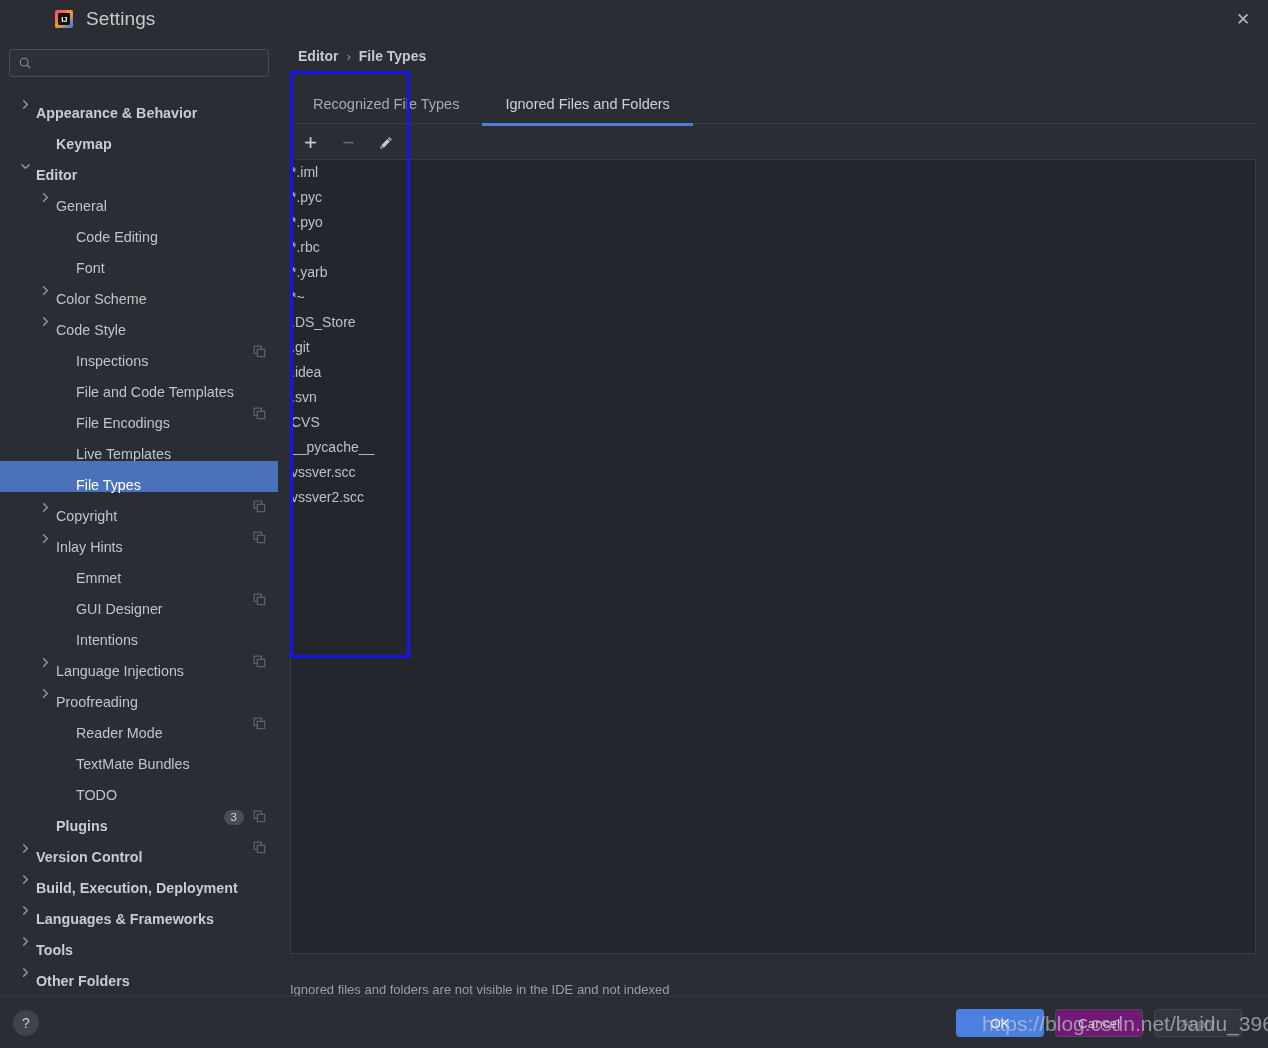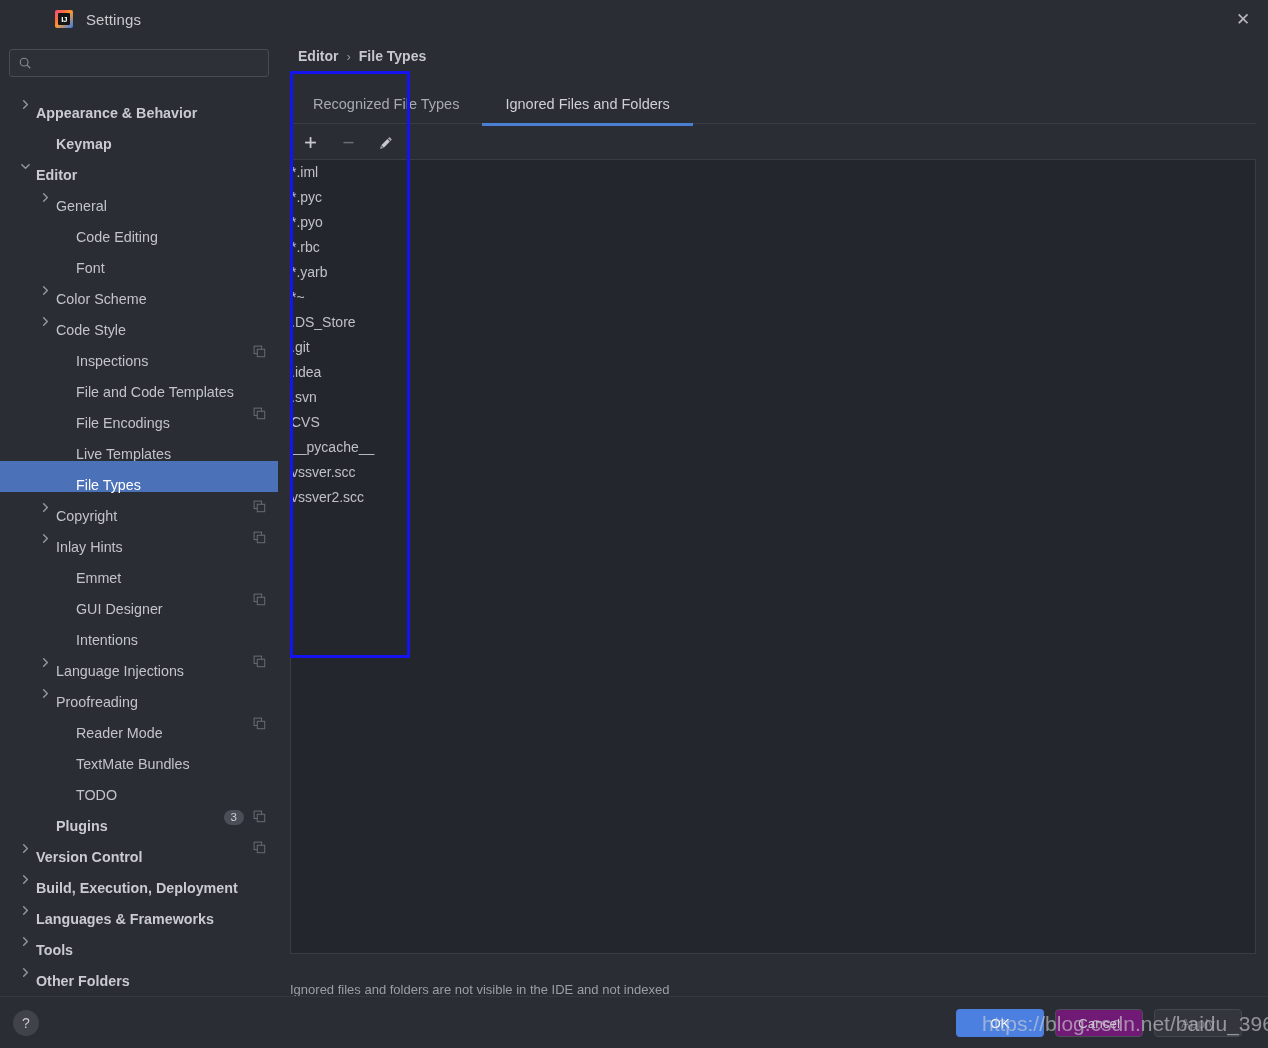--- a/index.html
+++ b/index.html
@@ -28,21 +28,21 @@
     display: flex; align-items: center; justify-content: center;
     flex: none;
   }
   .app-logo-inner {
     width: 12px; height: 12px; background: #141417; border-radius: 1px;
     color: #fff; font-size: 8px; font-weight: bold;
     display: flex; align-items: center; justify-content: center;
     letter-spacing: -0.5px;
   }
   .title-text {
-    margin-left: 13px; font-size: 15px; color: #C8CACD; letter-spacing: .1px;
+    margin-left: 13px; font-size: 19px; color: #C8CACD; letter-spacing: .1px;
   }
   .win-close {
     position: absolute; right: 12px; top: 7px;
     width: 26px; height: 24px;
     display: flex; align-items: center; justify-content: center;
     color: #B5B7BC; font-size: 17px; line-height: 1; cursor: pointer;
   }
 
   
   .sidebar {

